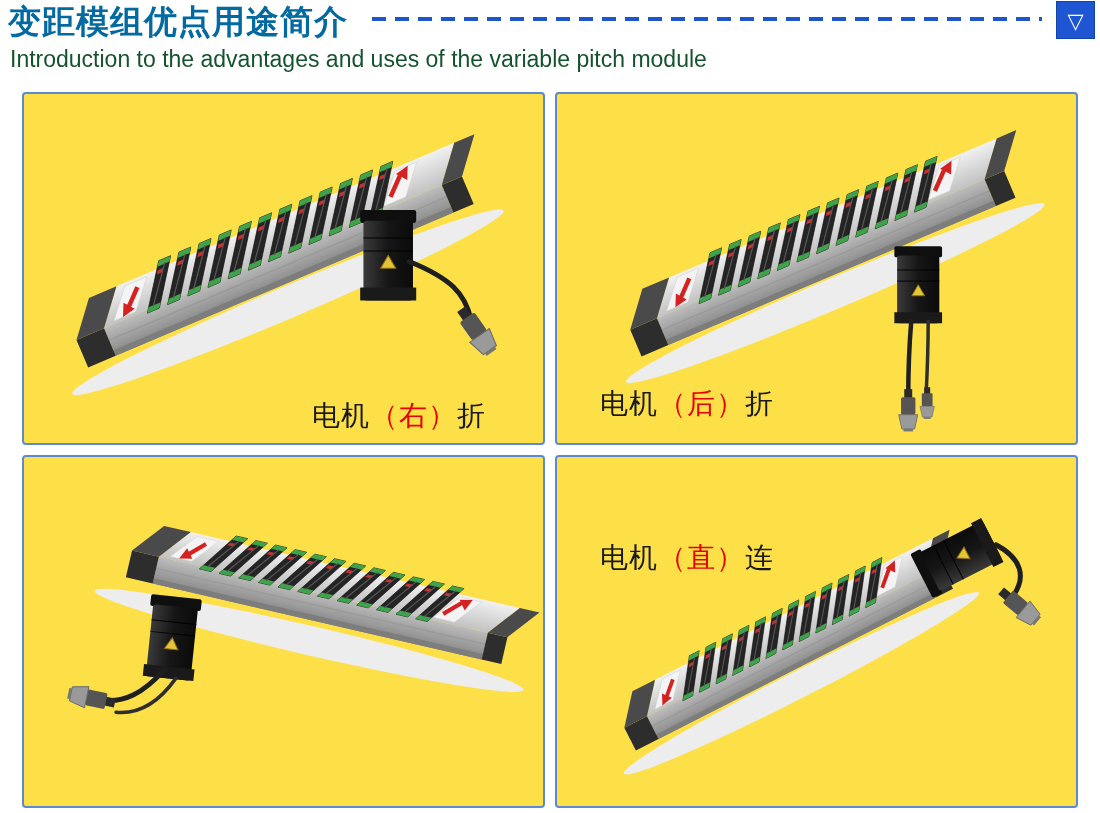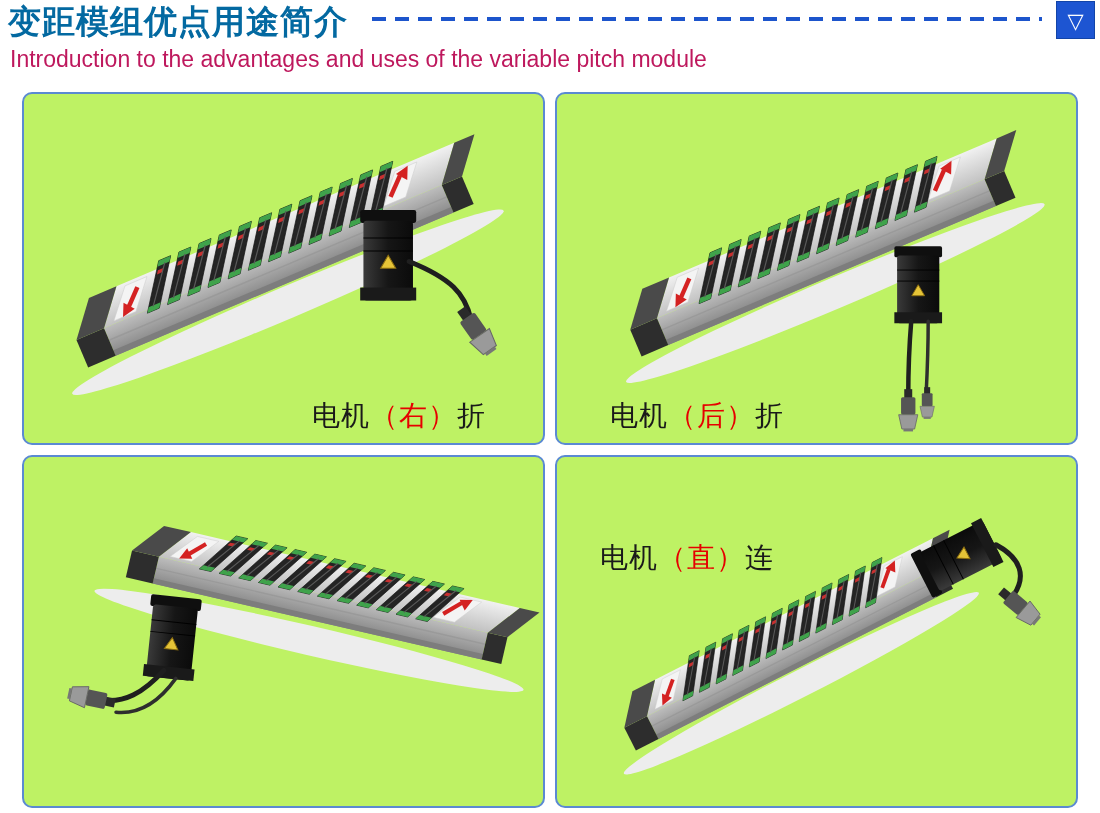--- a/index.html
+++ b/index.html
@@ -17,36 +17,36 @@
     background:repeating-linear-gradient(90deg,#1d55cc 0 14px,transparent 14px 23px);
   }
   .collapse-btn{
     position:absolute;right:5px;top:1px;width:39px;height:38px;
     background:#1d55d2;border:1px solid #1244a8;box-sizing:border-box;
     display:flex;align-items:center;justify-content:center;cursor:pointer;
   }
   .collapse-btn span{color:#fff;font-size:21px;line-height:1;}
   .subtitle{
     position:absolute;left:10px;top:46px;
-    font-size:23px;color:#be185d;white-space:nowrap;
+    font-size:23px;color:#14532d;white-space:nowrap;
   }
   .grid{
     position:absolute;left:22px;top:92px;width:1056px;height:716px;
     display:grid;grid-template-columns:1fr 1fr;grid-template-rows:1fr 1fr;gap:10px;
   }
   .panel{
-    position:relative;border:2px solid #5b8ad2;border-radius:10px;background:#bef264;overflow:hidden;
+    position:relative;border:2px solid #5b8ad2;border-radius:4px;background:#fde047;overflow:hidden;
   }
   .module-svg{position:absolute;left:0;top:0;width:100%;height:100%;}
   .caption{
     position:absolute;font-size:28px;color:#1a1a1a;white-space:nowrap;letter-spacing:1px;
   }
   .caption .hl{color:#e60000;}
   .p1 .caption{left:288px;bottom:8px;}
-  .p2 .caption{left:43px;bottom:8px;margin-left:10px;}
+  .p2 .caption{left:43px;bottom:20px;}
   .p3 .caption{left:293px;top:42px;}
   .p4 .caption{left:43px;top:42px;margin-top:40px;}
   .hidden-defs{position:absolute;width:0;height:0;overflow:hidden;}
 </style>
 </head>
 <body>
 
 <svg class="hidden-defs" aria-hidden="true">
   <defs>
     <linearGradient id="gTop" gradientUnits="userSpaceOnUse" x1="0" y1="-34" x2="0" y2="0">

